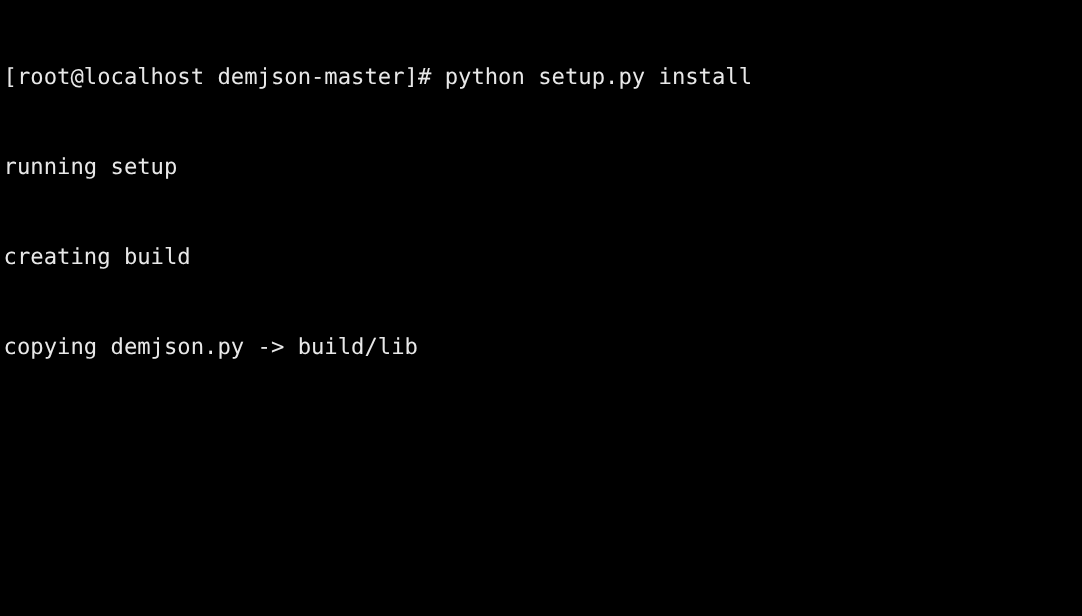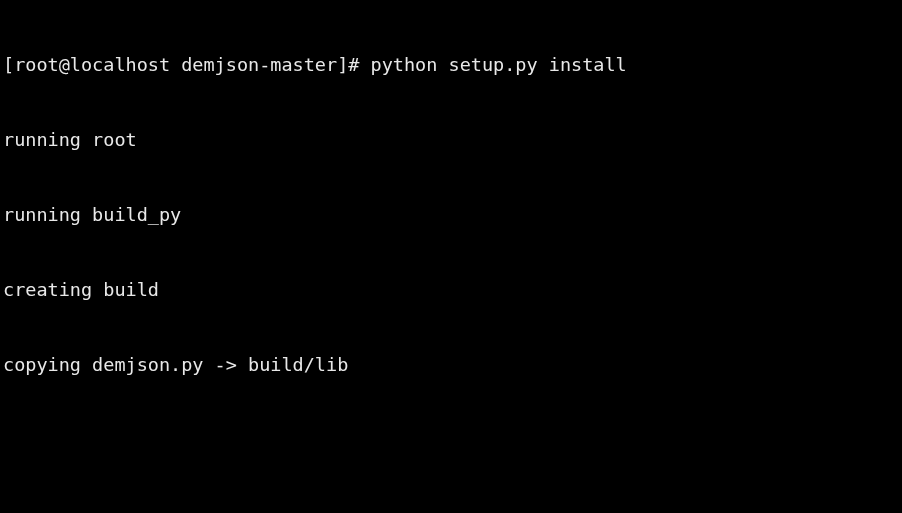--- a/index.html
+++ b/index.html
@@ -38,22 +38,21 @@
     display: inline;
     white-space: pre;
   }
 </style>
 </head>
 <body>
 
 <div id="terminal">
   <div id="screen">
     <div class="line"><span class="line-inner">[root@localhost demjson-master]# python setup.py install</span></div>
-    <div class="line"><span class="line-inner">running root</span></div>
-    <div class="line"><span class="line-inner">running build_py</span></div>
+    <div class="line"><span class="line-inner">running setup</span></div>
     <div class="line"><span class="line-inner">creating build</span></div>
     <div class="line"><span class="line-inner">copying demjson.py -&gt; build/lib</span></div>
     
     
     
     
     
     
     
     

